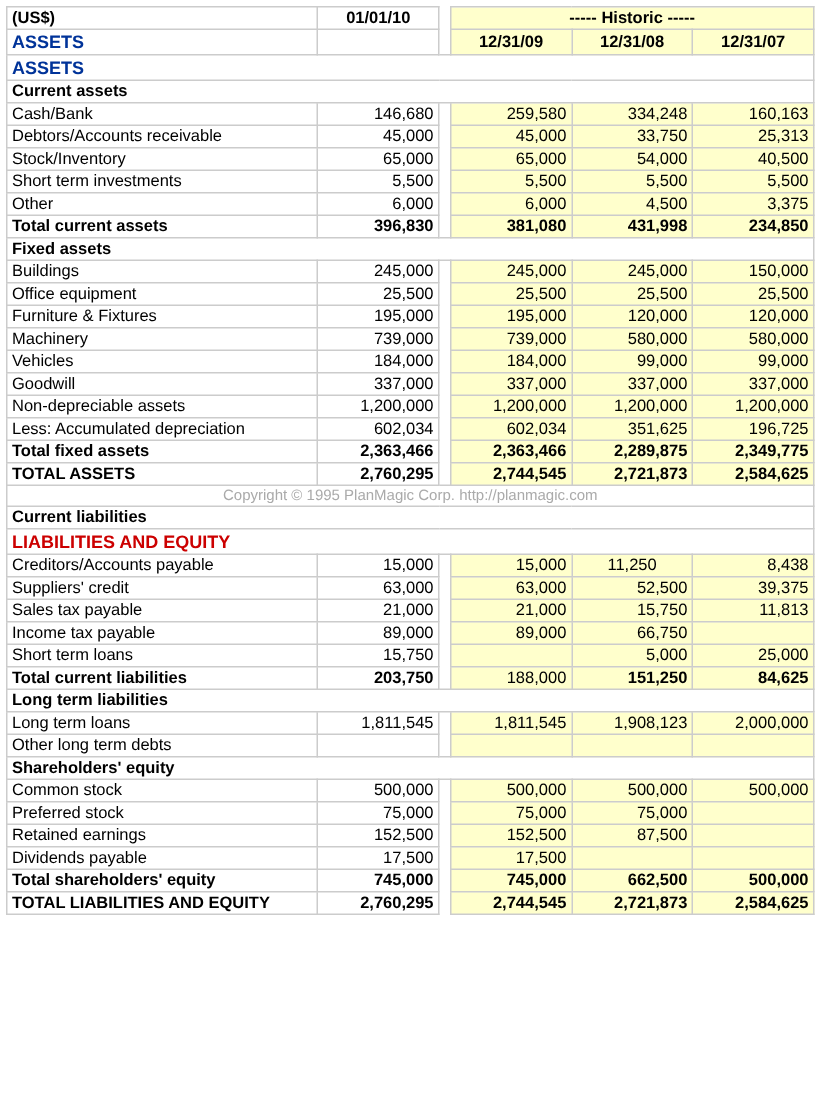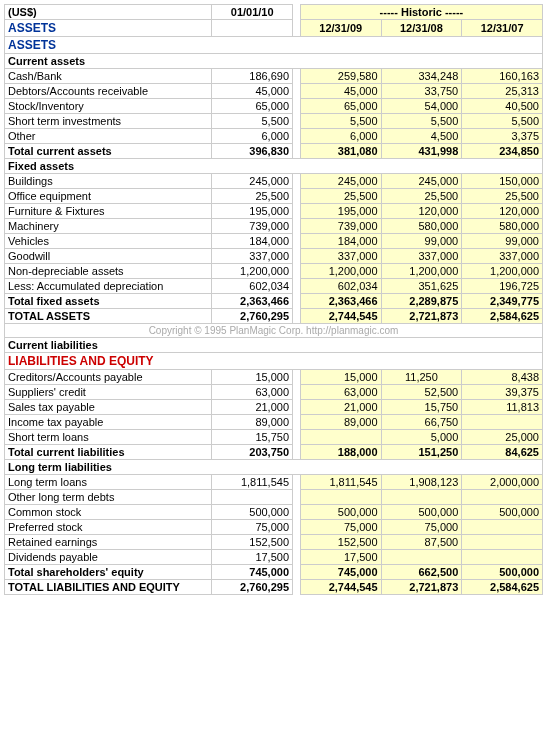--- a/index.html
+++ b/index.html
@@ -76,21 +76,21 @@
     </thead>
     <tbody id="table-body">
     <tr>
           <td colspan="6" style="font-weight: bold; padding: 1px 3px; border: 1px solid rgb(204, 204, 204); background: rgb(255, 255, 255); color: rgb(0, 51, 153); font-size: 12px;">ASSETS</td>
         </tr>
         <tr>
           <td colspan="6" style="font-weight: bold; padding: 1px 3px; border: 1px solid rgb(204, 204, 204); background: rgb(255, 255, 255);">Current assets</td>
         </tr>
         <tr>
           <td class="label" style="padding: 1px 3px; border: 1px solid rgb(204, 204, 204);">Cash/Bank</td>
-          <td class="num" style="padding: 1px 3px; border: 1px solid rgb(204, 204, 204); text-align: right;">186,690</td>
+          <td class="num" style="padding: 1px 3px; border: 1px solid rgb(204, 204, 204); text-align: right;">146,680</td>
           <td style="border: none; background: rgb(255, 255, 255); width: 6px;"></td>
           <td class="num" style="padding: 1px 3px; border: 1px solid rgb(204, 204, 204); text-align: right; background: rgb(255, 255, 204);">259,580</td>
           <td class="num" style="padding: 1px 3px; border: 1px solid rgb(204, 204, 204); text-align: right; background: rgb(255, 255, 204);">334,248</td>
           <td class="num" style="padding: 1px 3px; border: 1px solid rgb(204, 204, 204); text-align: right; background: rgb(255, 255, 204);">160,163</td>
         </tr>
         <tr>
           <td class="label" style="padding: 1px 3px; border: 1px solid rgb(204, 204, 204);">Debtors/Accounts receivable</td>
           <td class="num" style="padding: 1px 3px; border: 1px solid rgb(204, 204, 204); text-align: right;">45,000</td>
           <td style="border: none; background: rgb(255, 255, 255); width: 6px;"></td>
           <td class="num" style="padding: 1px 3px; border: 1px solid rgb(204, 204, 204); text-align: right; background: rgb(255, 255, 204);">45,000</td>
@@ -258,21 +258,21 @@
           <td class="num" style="padding: 1px 3px; border: 1px solid rgb(204, 204, 204); text-align: right;">15,750</td>
           <td style="border: none; background: rgb(255, 255, 255); width: 6px;"></td>
           <td class="num" style="padding: 1px 3px; border: 1px solid rgb(204, 204, 204); text-align: right; background: rgb(255, 255, 204);"></td>
           <td class="num" style="padding: 1px 3px; border: 1px solid rgb(204, 204, 204); text-align: right; background: rgb(255, 255, 204);">5,000</td>
           <td class="num" style="padding: 1px 3px; border: 1px solid rgb(204, 204, 204); text-align: right; background: rgb(255, 255, 204);">25,000</td>
         </tr>
         <tr>
           <td class="label" style="padding: 1px 3px; border: 1px solid rgb(204, 204, 204); font-weight: bold;">Total current liabilities</td>
           <td class="num" style="padding: 1px 3px; border: 1px solid rgb(204, 204, 204); text-align: right; font-weight: bold;">203,750</td>
           <td style="border: none; background: rgb(255, 255, 255); width: 6px;"></td>
-          <td class="num" style="padding: 1px 3px; border: 1px solid rgb(204, 204, 204); text-align: right; background: rgb(255, 255, 204); font-weight: bold;">188,000</td>
+          <td class="num" style="padding: 1px 3px; border: 1px solid rgb(204, 204, 204); text-align: right; background: rgb(255, 255, 204); font-weight: normal;">188,000</td>
           <td class="num" style="padding: 1px 3px; border: 1px solid rgb(204, 204, 204); text-align: right; background: rgb(255, 255, 204); font-weight: bold;">151,250</td>
           <td class="num" style="padding: 1px 3px; border: 1px solid rgb(204, 204, 204); text-align: right; background: rgb(255, 255, 204); font-weight: bold;">84,625</td>
         </tr>
         <tr>
           <td colspan="6" style="font-weight: bold; padding: 1px 3px; border: 1px solid rgb(204, 204, 204); background: rgb(255, 255, 255);">Long term liabilities</td>
         </tr>
         <tr>
           <td class="label" style="padding: 1px 3px; border: 1px solid rgb(204, 204, 204);">Long term loans</td>
           <td class="num" style="padding: 1px 3px; border: 1px solid rgb(204, 204, 204); text-align: right;">1,811,545</td>
           <td style="border: none; background: rgb(255, 255, 255); width: 6px;"></td>
@@ -280,20 +280,23 @@
           <td class="num" style="padding: 1px 3px; border: 1px solid rgb(204, 204, 204); text-align: right; background: rgb(255, 255, 204);">1,908,123</td>
           <td class="num" style="padding: 1px 3px; border: 1px solid rgb(204, 204, 204); text-align: right; background: rgb(255, 255, 204);">2,000,000</td>
         </tr>
         <tr>
           <td class="label" style="padding: 1px 3px; border: 1px solid rgb(204, 204, 204);">Other long term debts</td>
           <td class="num" style="padding: 1px 3px; border: 1px solid rgb(204, 204, 204); text-align: right;"></td>
           <td style="border: none; background: rgb(255, 255, 255); width: 6px;"></td>
           <td class="num" style="padding: 1px 3px; border: 1px solid rgb(204, 204, 204); text-align: right; background: rgb(255, 255, 204);"></td>
           <td class="num" style="padding: 1px 3px; border: 1px solid rgb(204, 204, 204); text-align: right; background: rgb(255, 255, 204);"></td>
           <td class="num" style="padding: 1px 3px; border: 1px solid rgb(204, 204, 204); text-align: right; background: rgb(255, 255, 204);"></td>
+        </tr>
+        <tr>
+          <td colspan="6" style="font-weight: bold; padding: 1px 3px; border: 1px solid rgb(204, 204, 204); background: rgb(255, 255, 255);">Shareholders' equity</td>
         </tr>
         <tr>
           <td class="label" style="padding: 1px 3px; border: 1px solid rgb(204, 204, 204);">Common stock</td>
           <td class="num" style="padding: 1px 3px; border: 1px solid rgb(204, 204, 204); text-align: right;">500,000</td>
           <td style="border: none; background: rgb(255, 255, 255); width: 6px;"></td>
           <td class="num" style="padding: 1px 3px; border: 1px solid rgb(204, 204, 204); text-align: right; background: rgb(255, 255, 204);">500,000</td>
           <td class="num" style="padding: 1px 3px; border: 1px solid rgb(204, 204, 204); text-align: right; background: rgb(255, 255, 204);">500,000</td>
           <td class="num" style="padding: 1px 3px; border: 1px solid rgb(204, 204, 204); text-align: right; background: rgb(255, 255, 204);">500,000</td>
         </tr>
         <tr>

